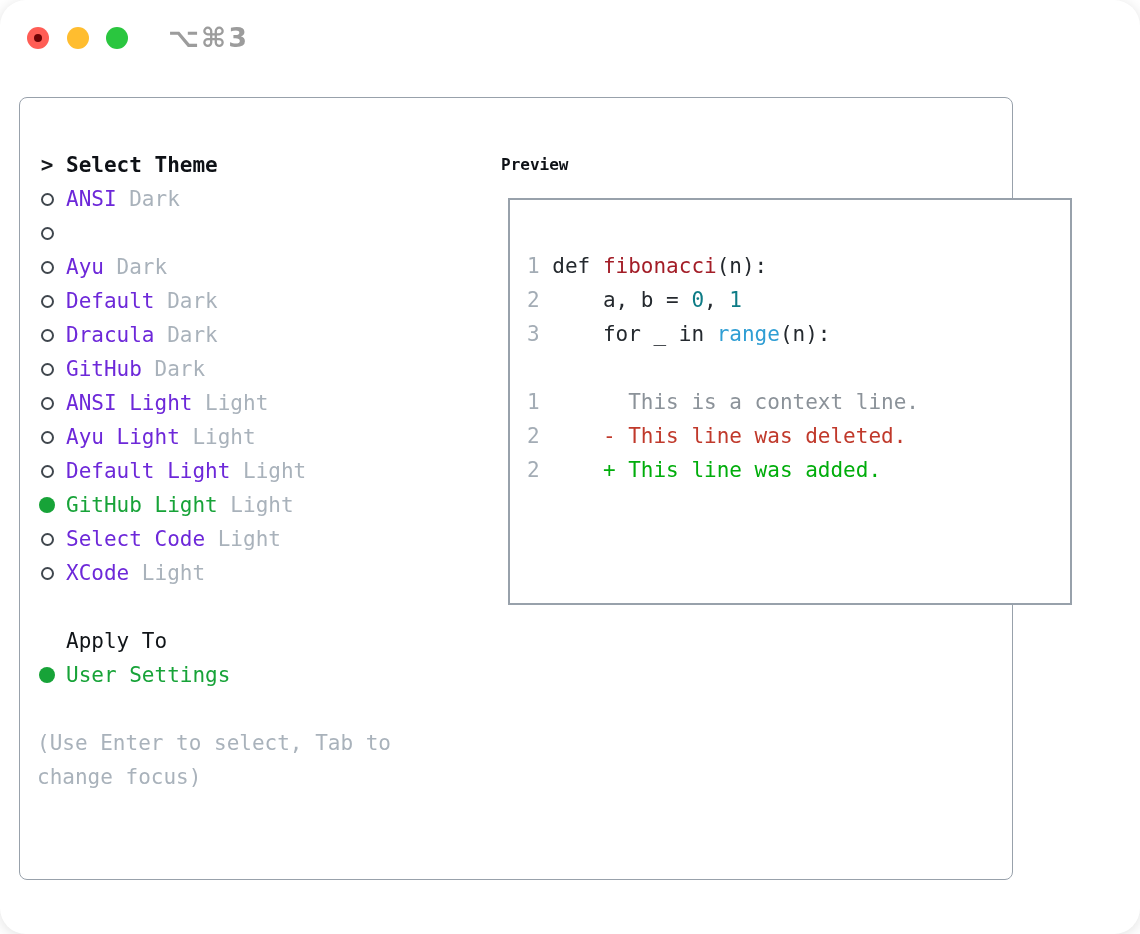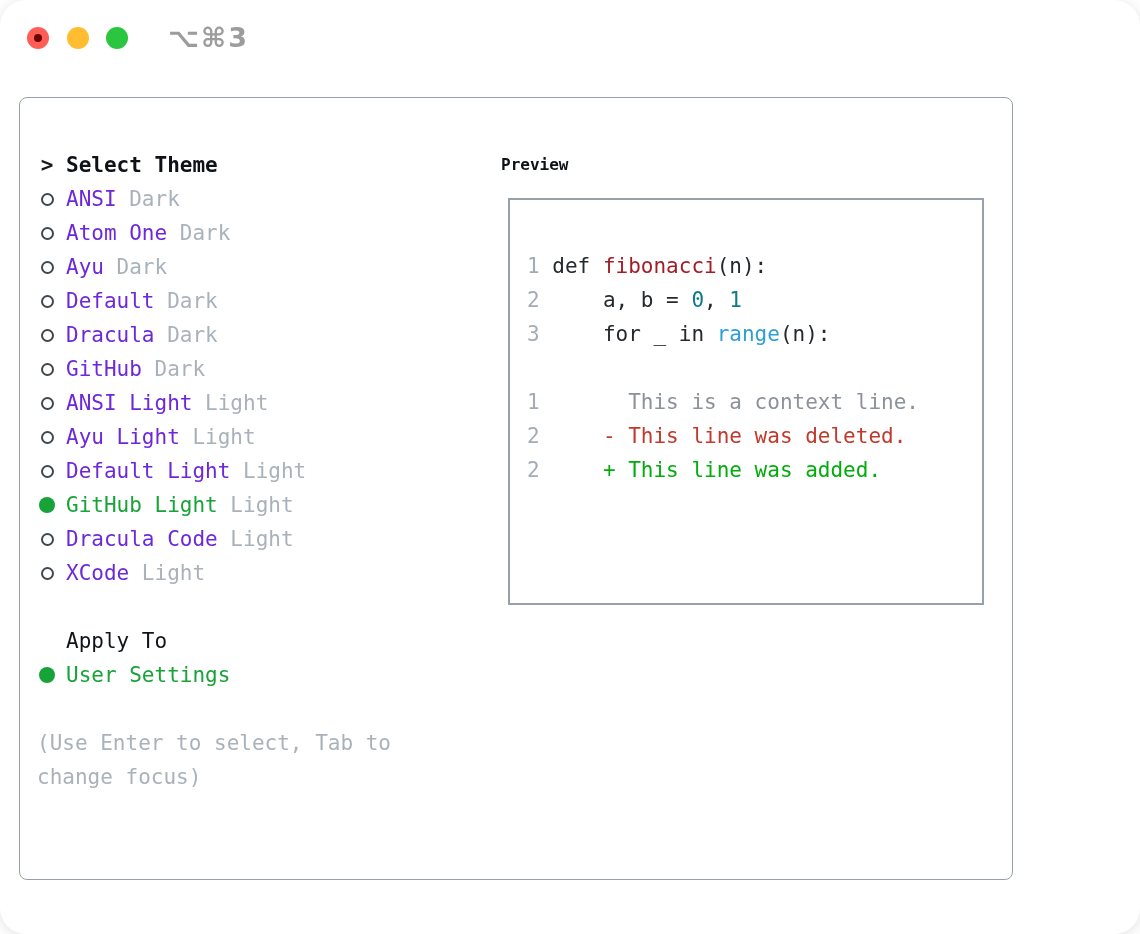--- a/index.html
+++ b/index.html
@@ -29,21 +29,21 @@
   .heading-row .lbl{font-weight:700;color:#0e1116;}
   .theme-name{color:#6d28d9;}
   .variant{color:#a9b2bb;}
   .selected .theme-name{color:#17a338;}
   .subheading{color:#101418;}
   .spacer{height:34px;}
   .hint{color:#a9b2bb;}
 
   
   .preview-heading{position:absolute;left:481px;top:50px;height:34px;line-height:34px;font-size:16px;font-weight:700;color:#0e1116;white-space:pre;}
-  .preview-box{position:absolute;left:488px;top:100px;width:476px;height:407px;border:2px solid #98a1ab;box-sizing:border-box;background:#ffffff;padding:49px 0 12px 17px;overflow:hidden;}
+  .preview-box{position:absolute;left:488px;top:100px;width:564px;height:407px;border:2px solid #98a1ab;box-sizing:border-box;background:#ffffff;padding:49px 0 12px 17px;overflow:hidden;}
   .code-line{height:34px;line-height:34px;font-size:21px;white-space:pre;}
   .ln{color:#a3acb5;}
   .c-code{color:#24292e;}
   .c-function{color:#a31d27;}
   .c-number{color:#0e7c86;}
   .c-builtin{color:#2f9ed4;}
   .c-context{color:#8b9299;}
   .c-deleted{color:#c0392b;}
   .c-added{color:#00ad0b;}
 </style>
@@ -61,30 +61,30 @@
 
   <div class="panel">
 
     <div class="left-col">
       <div class="row heading-row">
         <span class="marker prompt">&gt;</span>
         <span class="lbl">Select Theme</span>
       </div>
       <div id="theme-list">
           <div class="row"><span class="marker"><span class="dot"></span></span><span class="lbl"><span class="theme-name">ANSI</span><span class="variant"> Dark</span></span></div>
-          <div class="row"><span class="marker"><span class="dot"></span></span><span class="lbl"><span class="theme-name">Atom One</span><span class="variant"> Dark</span></span></div>
+          <div class="row"><span class="marker"><span class="dot"></span></span></div>
           <div class="row"><span class="marker"><span class="dot"></span></span><span class="lbl"><span class="theme-name">Ayu</span><span class="variant"> Dark</span></span></div>
           <div class="row"><span class="marker"><span class="dot"></span></span><span class="lbl"><span class="theme-name">Default</span><span class="variant"> Dark</span></span></div>
           <div class="row"><span class="marker"><span class="dot"></span></span><span class="lbl"><span class="theme-name">Dracula</span><span class="variant"> Dark</span></span></div>
           <div class="row"><span class="marker"><span class="dot"></span></span><span class="lbl"><span class="theme-name">GitHub</span><span class="variant"> Dark</span></span></div>
           <div class="row"><span class="marker"><span class="dot"></span></span><span class="lbl"><span class="theme-name">ANSI Light</span><span class="variant"> Light</span></span></div>
           <div class="row"><span class="marker"><span class="dot"></span></span><span class="lbl"><span class="theme-name">Ayu Light</span><span class="variant"> Light</span></span></div>
           <div class="row"><span class="marker"><span class="dot"></span></span><span class="lbl"><span class="theme-name">Default Light</span><span class="variant"> Light</span></span></div>
           <div class="row selected"><span class="marker"><span class="dot filled"></span></span><span class="lbl"><span class="theme-name">GitHub Light</span><span class="variant"> Light</span></span></div>
-          <div class="row"><span class="marker"><span class="dot"></span></span><span class="lbl"><span class="theme-name">Dracula Code</span><span class="variant"> Light</span></span></div>
+          <div class="row"><span class="marker"><span class="dot"></span></span><span class="lbl"><span class="theme-name">Select Code</span><span class="variant"> Light</span></span></div>
           <div class="row"><span class="marker"><span class="dot"></span></span><span class="lbl"><span class="theme-name">XCode</span><span class="variant"> Light</span></span></div>
         </div>
       <div class="spacer"></div>
       <div class="row">
         <span class="marker"></span>
         <span class="lbl subheading">Apply To</span>
       </div>
       <div id="apply-list">
           <div class="row selected"><span class="marker"><span class="dot filled"></span></span><span class="lbl"><span class="theme-name">User Settings</span></span></div>
         </div>

